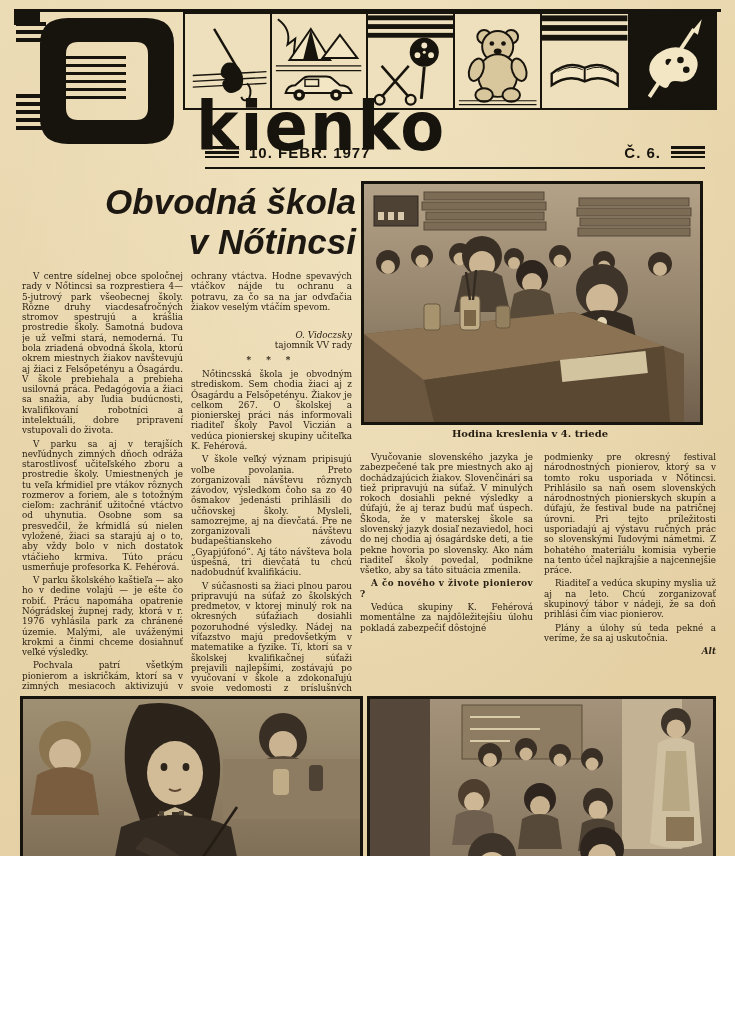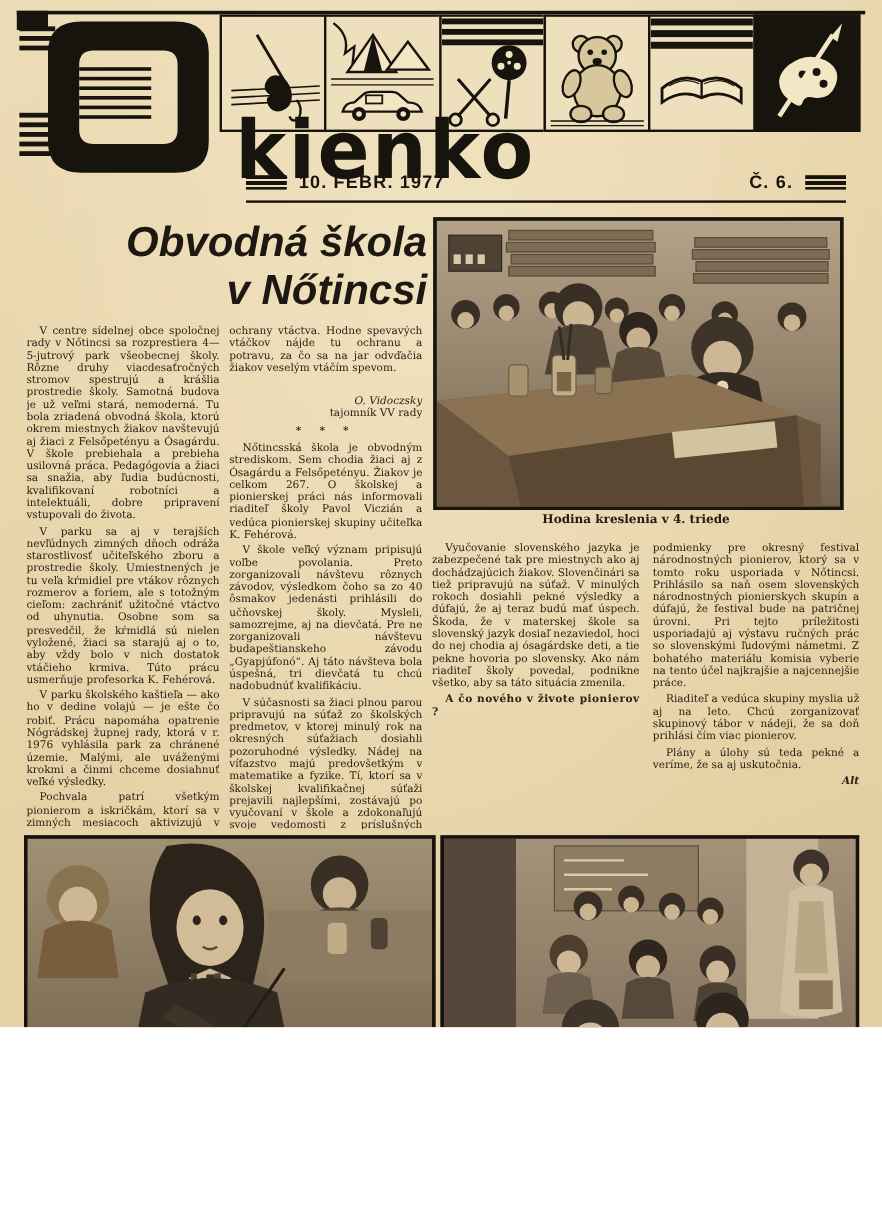--- a/index.html
+++ b/index.html
@@ -339,20 +339,21 @@
         <rect x="132" y="122" width="14" height="22" rx="3" fill="#93805f" stroke="#6b5a42"></rect>
       </g>
       <rect x="196" y="176" width="86" height="22" fill="#d3c4a0" transform="rotate(-6 196 176)"></rect>
     </svg>
   </div>
   <div class="caption cap-top">Hodina kreslenia v 4. triede</div>
 
   <div class="col col3">
     <p>Vyučovanie slovenského jazyka je zabezpečené tak pre miestnych ako aj dochádzajúcich žiakov. Slovenčinári sa tiež pripravujú na súťaž. V minulých rokoch dosiahli pekné výsledky a dúfajú, že aj teraz budú mať úspech. Škoda, že v materskej škole sa slovenský jazyk dosiaľ nezaviedol, hoci do nej chodia aj ósagárdske deti, a tie pekne hovoria po slovensky. Ako nám riaditeľ školy povedal, podnikne všetko, aby sa táto situácia zmenila.</p>
     <p class="q">A čo nového v živote pionierov ?</p>
+    <p>Vedúca skupiny K. Fehérová momentálne za najdôležitejšiu úlohu pokladá zabezpečiť dôstojné</p>
   </div>
 
   <div class="col col4">
     <p class="noindent">podmienky pre okresný festival národnostných pionierov, ktorý sa v tomto roku usporiada v Nőtincsi. Prihlásilo sa naň osem slovenských národnostných pionierskych skupín a dúfajú, že festival bude na patričnej úrovni. Pri tejto príležitosti usporiadajú aj výstavu ručných prác so slovenskými ľudovými námetmi. Z bohatého materiálu komisia vyberie na tento účel najkrajšie a najcennejšie práce.</p>
     <p>Riaditeľ a vedúca skupiny myslia už aj na leto. Chcú zorganizovať skupinový tábor v nádeji, že sa doň prihlási čím viac pionierov.</p>
     <p>Plány a úlohy sú teda pekné a veríme, že sa aj uskutočnia.</p>
     <div class="sig-end">Alt</div>
   </div>
 
   <div class="photo photo-bl">

